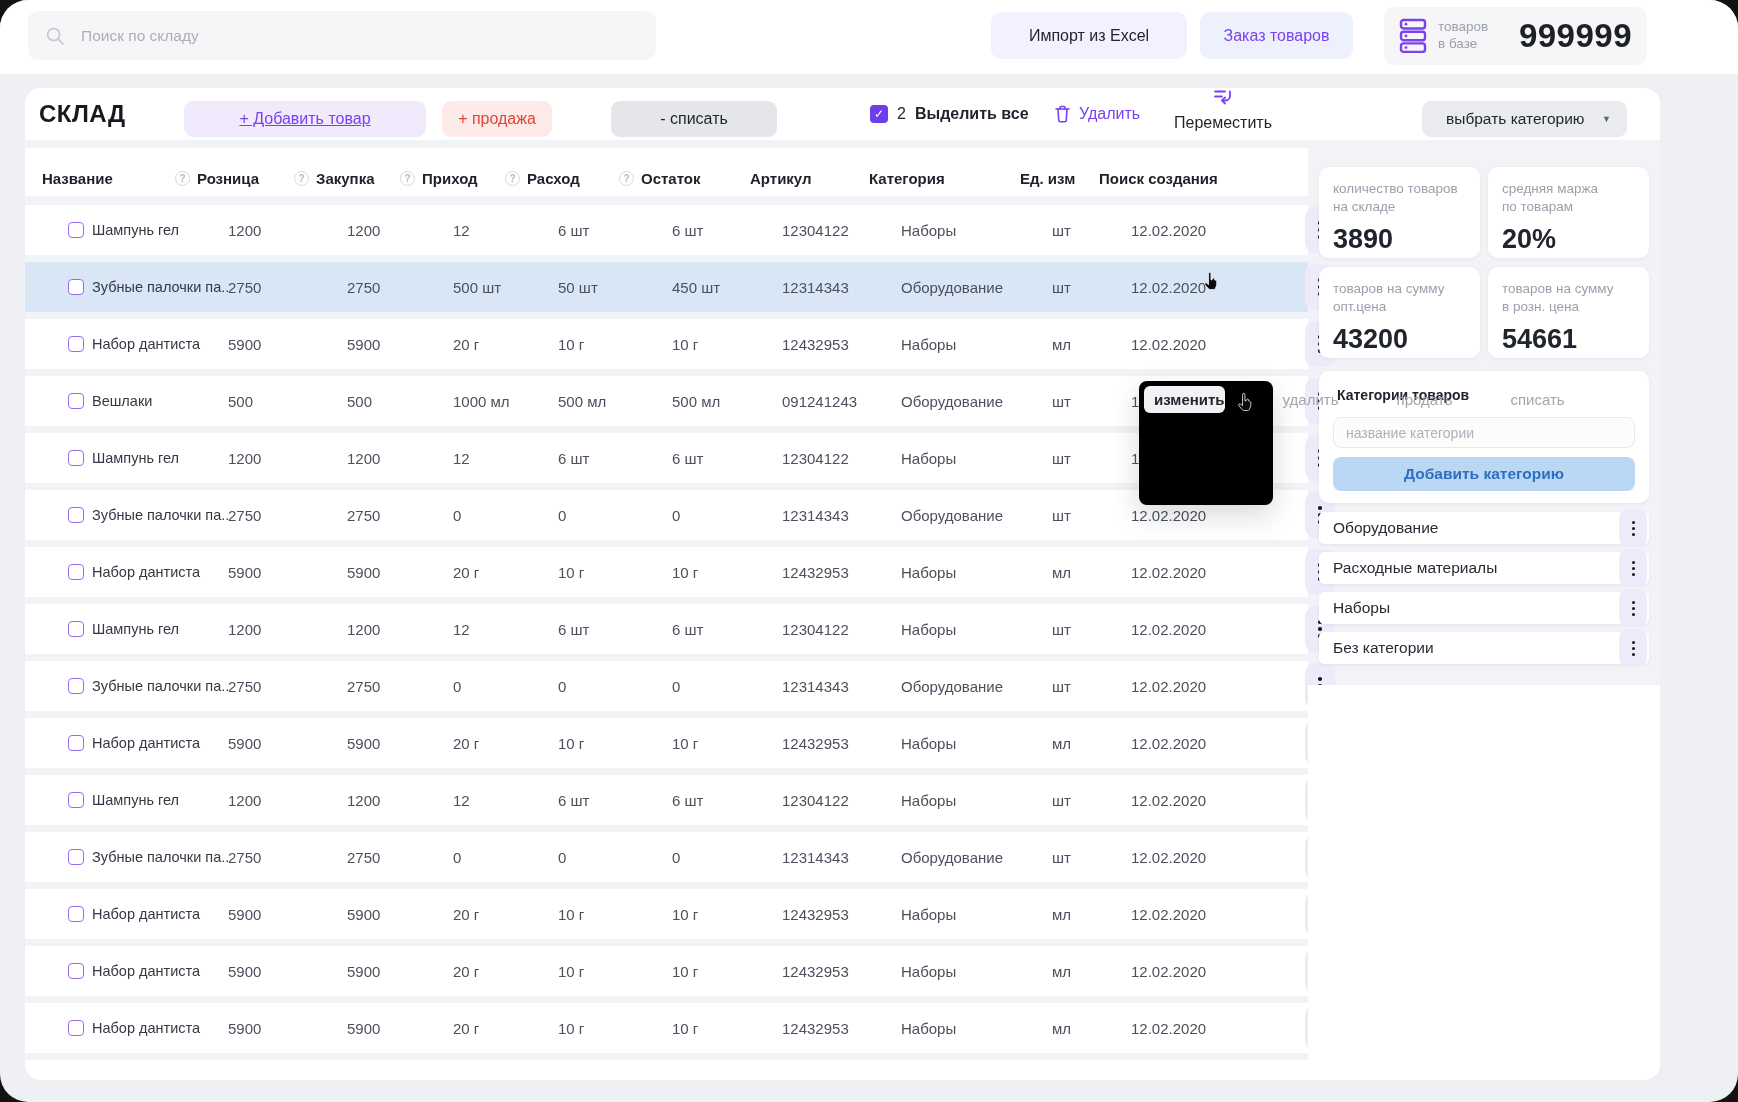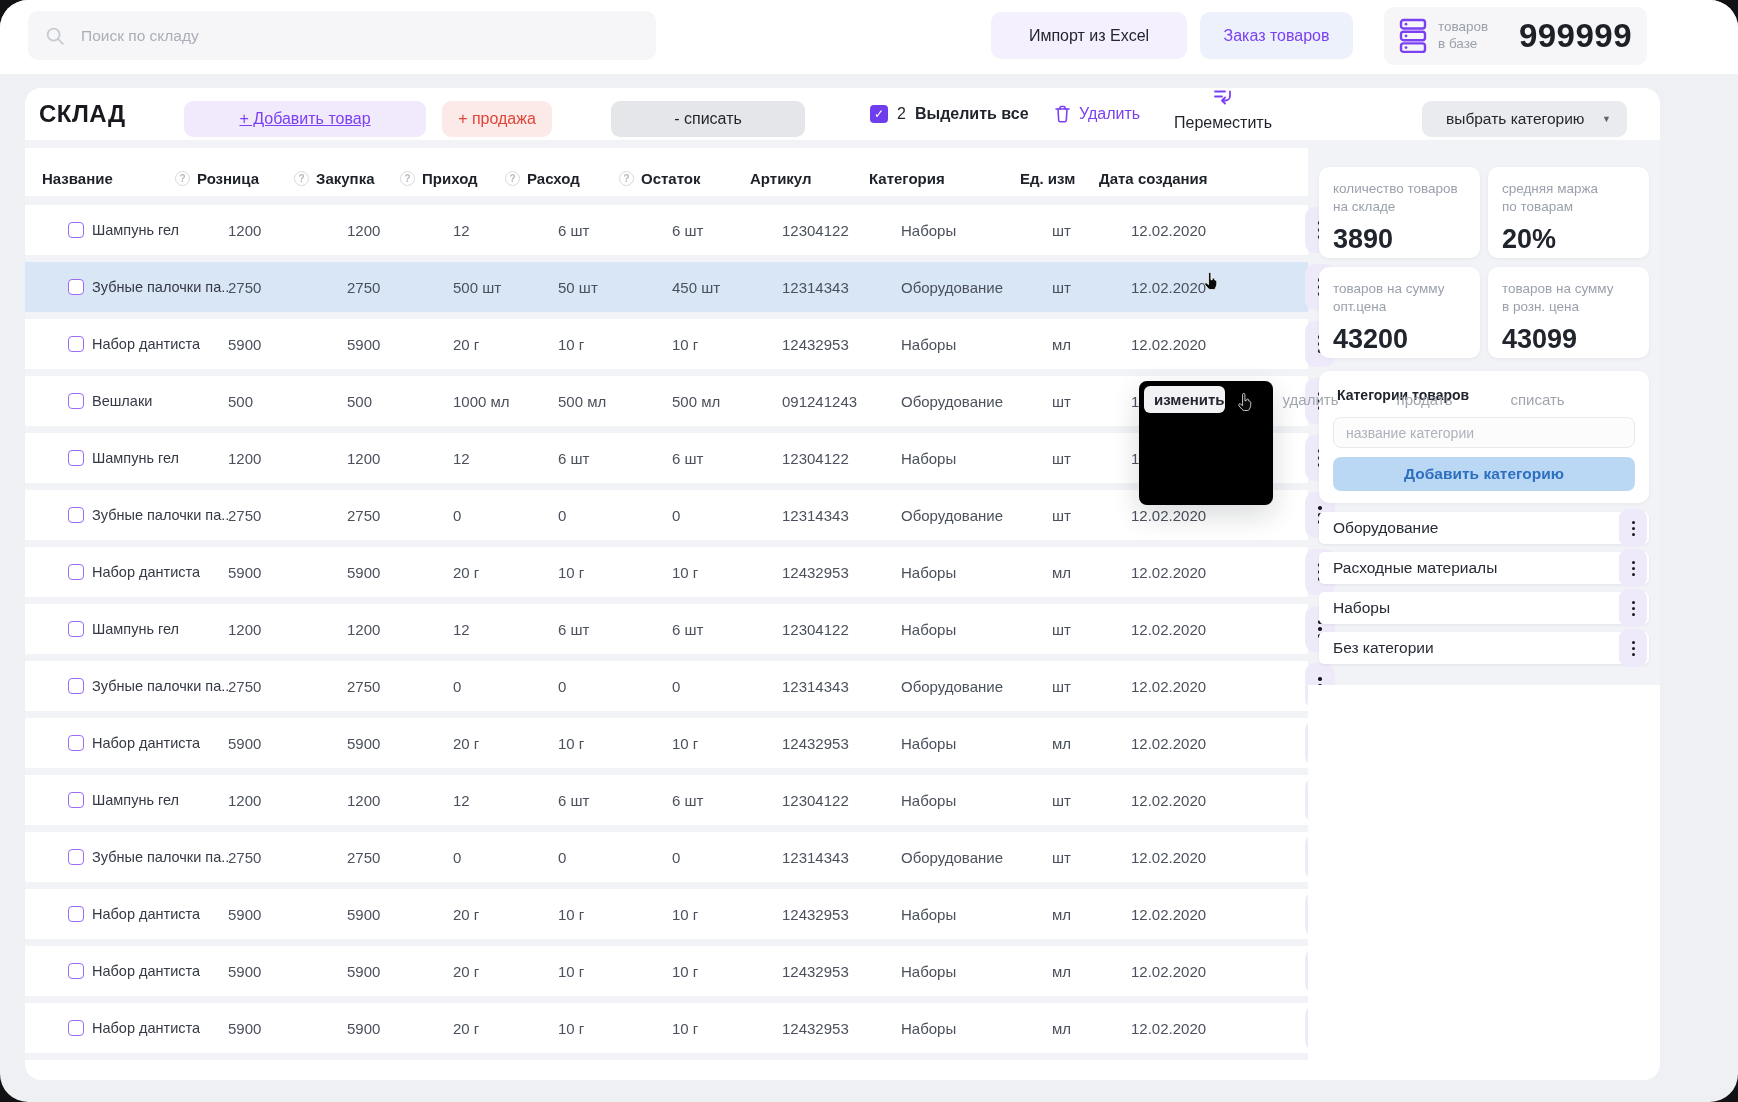--- a/index.html
+++ b/index.html
@@ -17,21 +17,21 @@
   .c-label{display:flex;flex-direction:column;font-size:13.5px;color:#9aa1ac;line-height:1.25;}
   .c-value{margin-left:auto;font-size:33px;font-weight:600;color:#1d2026;letter-spacing:.5px;}
 
   
   .panel{position:absolute;left:25px;top:88px;width:1635px;height:992px;background:#ffffff;border-radius:16px;overflow:hidden;}
   .panel-header{position:absolute;left:0;top:0;width:1635px;height:52px;background:#fff;}
   .page-title{position:absolute;left:14px;top:50%;transform:translateY(-50%);margin:0;font-size:24px;font-weight:600;letter-spacing:.5px;color:#17191f;}
   .hbtn{position:absolute;top:13px;height:36px;border:none;border-radius:9px;font-size:16px;font-weight:500;font-family:inherit;cursor:pointer;}
   .btn-add{left:159px;width:242px;background:#f1e9fc;color:#7b40f2;text-decoration:underline;}
   .btn-sale{left:417px;width:110px;background:#fceae8;color:#df4438;}
-  .btn-writeoff{left:586px;width:194px;background:#e5e6ea;color:#1f232b;}
+  .btn-writeoff{left:586px;width:166px;background:#e5e6ea;color:#1f232b;}
   .sel-group{position:absolute;left:845px;top:0;height:52px;display:flex;align-items:center;gap:9px;font-size:16px;color:#1f232b;}
   .sel-count{font-weight:500;}
   .sel-label{font-weight:600;}
   .cb-checked{width:18px;height:18px;background:#6e3ded;border-radius:4px;color:#fff;font-size:12px;display:flex;align-items:center;justify-content:center;cursor:pointer;}
   .action{position:absolute;top:0;height:52px;display:flex;align-items:center;gap:9px;font-size:16px;cursor:pointer;}
   .action-del{left:1030px;color:#7b40f2;font-weight:500;}
   .action-move{left:1149px;color:#1f232b;font-weight:500;flex-direction:column;}
   .dropdown{position:absolute;left:1397px;top:13px;width:205px;height:36px;background:#e9ebef;border:none;border-radius:9px;display:flex;align-items:center;justify-content:space-between;padding:0 16px 0 24px;font-size:15.5px;color:#23262d;font-family:inherit;cursor:pointer;}
   .caret{font-size:9px;color:#5f646d;}
 
@@ -181,21 +181,21 @@
           <div class="th">
             <span>Артикул</span>
           </div>
           <div class="th">
             <span>Категория</span>
           </div>
           <div class="th">
             <span>Ед. изм</span>
           </div>
           <div class="th">
-            <span>Дата создания</span>
+            <span>Поиск создания</span>
           </div>
         </div>
       <div id="rows">
           <div class="trow grid-cols">
             <div class="cell name-cell">
               <span class="rcb"></span>
               <span>Шампунь гел</span>
             </div>
             <div class="cell pad">1200</div>
             <div class="cell pad">1200</div>
@@ -539,21 +539,21 @@
               <div class="val">20%</div>
             </div>
             <div class="stat">
               <div class="lbl">товаров на сумму
 опт.цена</div>
               <div class="val">43200</div>
             </div>
             <div class="stat">
               <div class="lbl">товаров на сумму
 в розн. цена</div>
-              <div class="val">43099</div>
+              <div class="val">54661</div>
             </div>
           </div>
         <div class="cat-card">
           <h2>Категории товаров</h2>
           <input class="cat-input" placeholder="название категории" style="">
           <button class="cat-add">Добавить категорию</button>
         </div>
         <div id="catlist">
             <div class="cat-item">
               <span>Оборудование</span>

